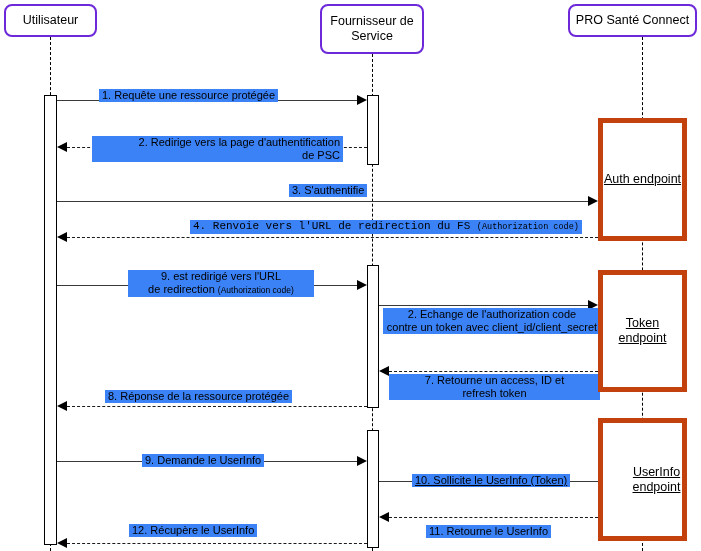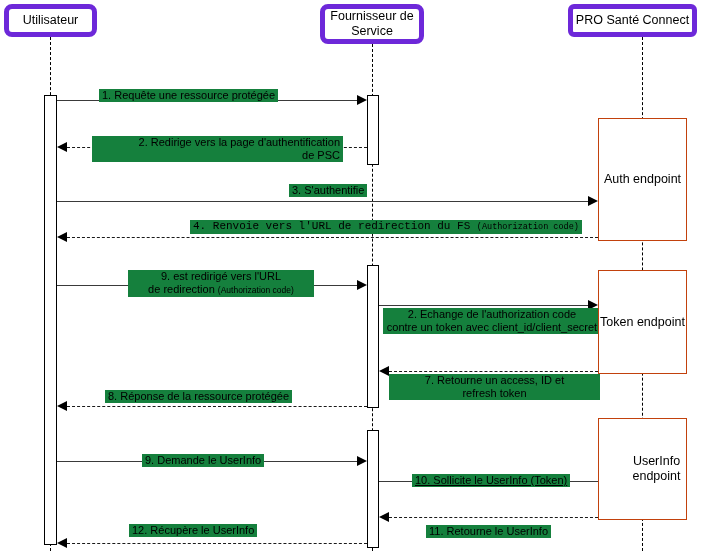--- a/index.html
+++ b/index.html
@@ -15,46 +15,47 @@
     position: relative;
     width: 701px;
     height: 551px;
     background: #ffffff;
     overflow: hidden;
   }
   
   .participant {
     position: absolute;
     box-sizing: border-box;
-    border: 5px solid #6d28d9;
+    border: 2px solid #6d28d9;
     border-radius: 8px;
     background: #ffffff;
     display: flex;
     align-items: center;
     justify-content: center;
     text-align: center;
     font-size: 12.5px;
     line-height: 15px;
     color: #000000;
     z-index: 6;
   }
   
   .endpoint {
     position: absolute;
     box-sizing: border-box;
-    border: 1px solid #c2410c;
+    border: 5px solid #c2410c;
     background: #ffffff;
     display: flex;
     align-items: center;
     justify-content: center;
     text-align: center;
     font-size: 12.5px;
     line-height: 15px;
     color: #000000;
     z-index: 5;
+    text-decoration: underline;
   }
   
   .lifeline {
     position: absolute;
     width: 0;
     border-left: 1px dashed #000000;
     z-index: 1;
   }
   
   .activation {
@@ -91,21 +92,21 @@
     border-top: 5px solid transparent;
     border-bottom: 5px solid transparent;
     border-right: 10px solid #000000;
   }
   .msg-label {
     position: absolute;
     font-size: 11px;
     line-height: 13px;
     color: #000000;
     text-align: center;
-    background: #15803d;
+    background: #3b82f6;
     padding: 0 3px;
     white-space: nowrap;
     z-index: 4;
   }
   .msg-label.two-line {
     white-space: normal;
   }
   .msg-label .small {
     font-size: 8.5px;
   }
@@ -116,37 +117,37 @@
 <div id="diagram">
 
   <div class="lifeline" style="left:50px; top:37px; height:514px;"></div>
   <div class="lifeline" style="left:372px; top:44px; height:507px;"></div>
   <div class="lifeline" style="left:642px; top:37px; height:514px;"></div>
 
   <div class="participant" style="left:4px; top:4px; width:93px; height:33px;">
     <span>Utilisateur</span>
   </div>
 
-  <div class="participant" style="left:320px; top:4px; width:104px; height:40px;justify-content:flex-end;">
+  <div class="participant" style="left:320px; top:4px; width:104px; height:50px;justify-content:flex-end;">
     <span>Fournisseur de Service</span>
   </div>
 
-  <div class="participant" style="left:568px; top:4px; width:129px; height:33px;border-radius:6px;">
+  <div class="participant" style="left:568px; top:4px; width:129px; height:33px;">
     <span>PRO Santé Connect</span>
   </div>
 
   <div class="endpoint" style="left:598px; top:118px; width:89px; height:123px;">
     <span>Auth endpoint</span>
   </div>
 
-  <div class="endpoint" style="left:598px; top:270px; width:89px; height:104px;">
+  <div class="endpoint" style="left:598px; top:270px; width:89px; height:122px;">
     <span>Token endpoint</span>
   </div>
 
-  <div class="endpoint" style="left:598px; top:418px; width:89px; height:102px;padding-left:28px;">
+  <div class="endpoint" style="left:598px; top:418px; width:89px; height:123px;padding-left:28px;">
     <span>UserInfo endpoint</span>
   </div>
 
   <div class="activation" style="left:44px; top:95px; width:13px; height:450px;"></div>
 
   <div class="activation" style="left:367px; top:95px; width:12px; height:70px;"></div>
   <div class="activation" style="left:367px; top:265px; width:12px; height:143px;"></div>
   <div class="activation" style="left:367px; top:430px; width:12px; height:118px;"></div>
 
   <div class="msg-line solid" style="left:57px; top:100px; width:300px;"></div>

